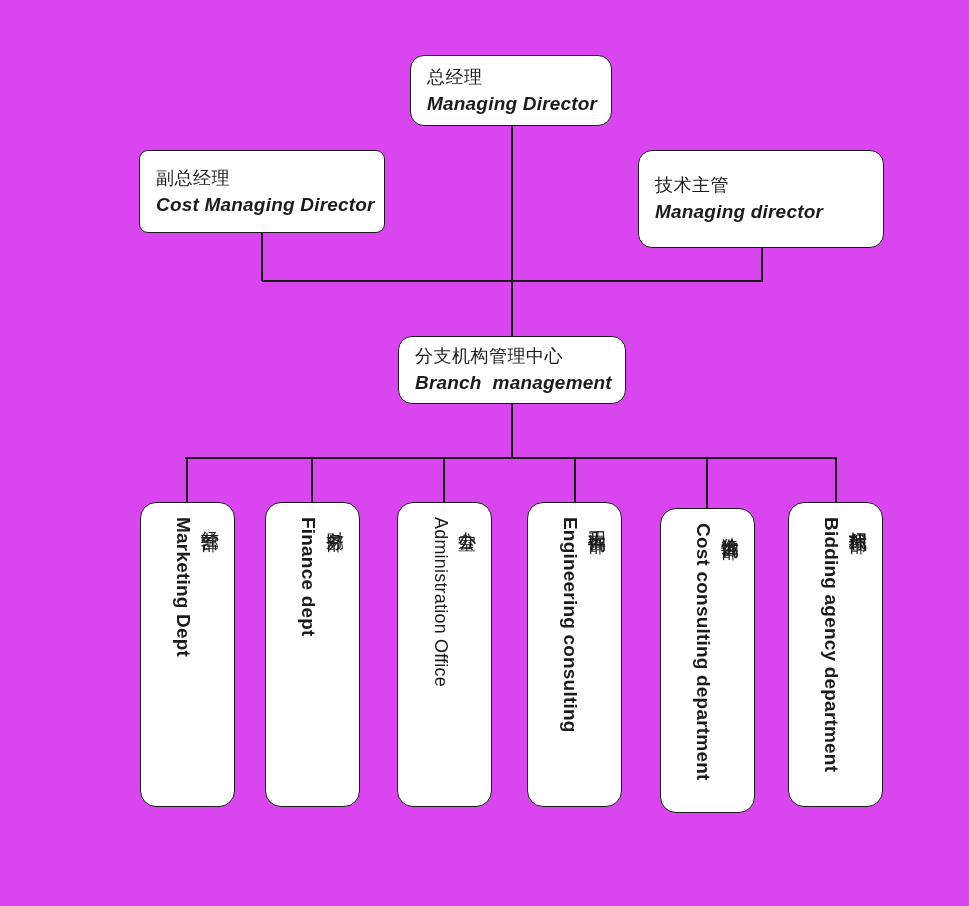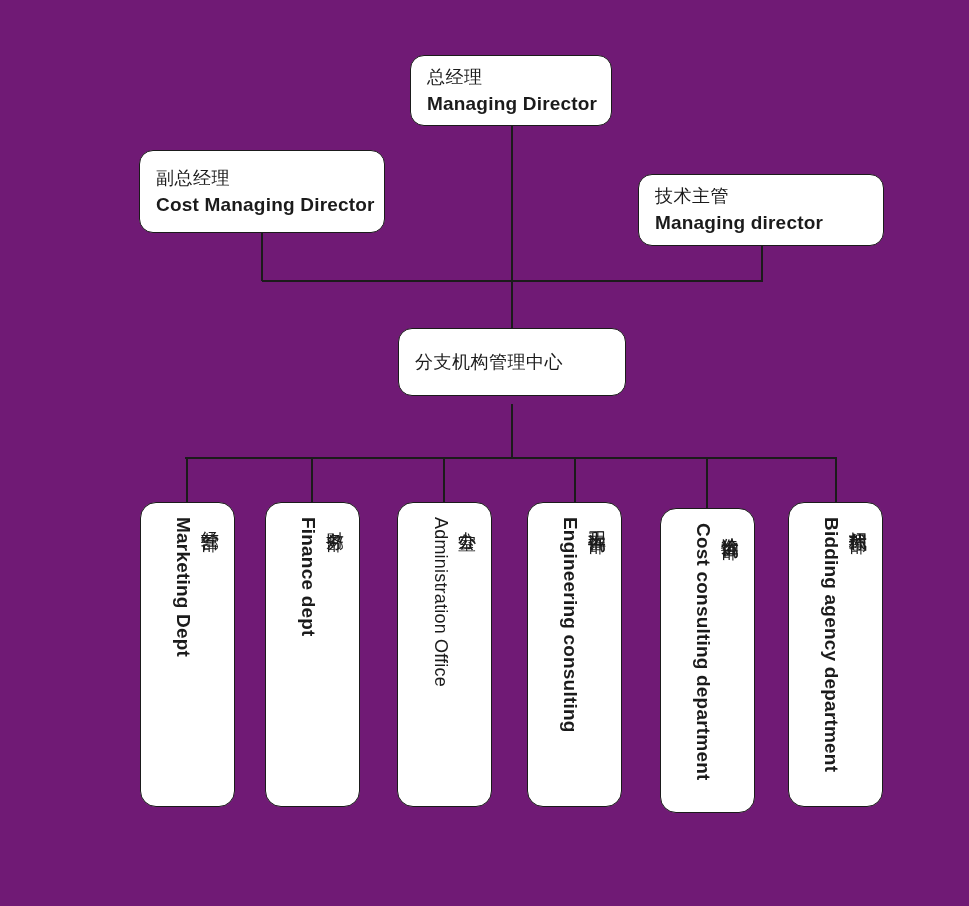--- a/index.html
+++ b/index.html
@@ -5,21 +5,21 @@
 <style>
   html, body {
     margin: 0;
     padding: 0;
     background: #ffffff;
   }
   #canvas {
     position: relative;
     width: 969px;
     height: 906px;
-    background: #701a75;
+    background: #d946ef;
     overflow: hidden;
     font-family: "Liberation Sans", sans-serif;
   }
   
   .line-v {
     position: absolute;
     width: 2px;
     background: #1b1b1b;
   }
   .line-h {
@@ -48,20 +48,21 @@
     letter-spacing: 0.5px;
     white-space: pre;
   }
   .en {
     font-size: 19px;
     font-weight: bold;
     color: #1b1b1b;
     line-height: 1.45;
     letter-spacing: 0.2px;
     white-space: pre;
+    font-style: italic;
   }
   
   .node-v {
     border-radius: 16px;
   }
   .vtext {
     position: absolute;
     top: 0;
     left: 0;
     width: 100%;
@@ -117,32 +118,33 @@
   <div class="line-v" style="left:443px; top:457px; height:46px;"></div>
   <div class="line-v" style="left:574px; top:457px; height:46px;"></div>
   <div class="line-v" style="left:706px; top:457px; height:52px;"></div>
   <div class="line-v" style="left:835px; top:457px; height:46px;"></div>
 
   <div class="node node-h" style="left:410px; top:55px; width:202px; height:71px;">
     <div class="zh">总经理</div>
     <div class="en">Managing Director</div>
   </div>
 
-  <div class="node node-h" style="left:139px; top:150px; width:246px; height:83px;">
+  <div class="node node-h" style="left:139px; top:150px; width:246px; height:83px;border-radius:9px;">
     <div class="zh">副总经理</div>
     <div class="en">Cost Managing Director</div>
   </div>
 
-  <div class="node node-h" style="left:638px; top:150px; width:246px; height:72px;margin-top:24px;">
+  <div class="node node-h" style="left:638px; top:150px; width:246px; height:98px;">
     <div class="zh">技术主管</div>
     <div class="en">Managing director</div>
   </div>
 
-  <div class="node node-h" style="left:398px; top:328px; width:228px; height:68px;">
+  <div class="node node-h" style="left:398px; top:336px; width:228px; height:68px;">
     <div class="zh">分支机构管理中心</div>
+    <div class="en">Branch  management</div>
   </div>
 
   <div class="node node-v" style="left:140px; top:502px; width:95px; height:305px;">
     <div class="vtext">
       <div class="vline zh-v">经营部</div>
       <div class="vline en-v">Marketing Dept</div>
     </div>
   </div>
 
   <div class="node node-v" style="left:265px; top:502px; width:95px; height:305px;">

